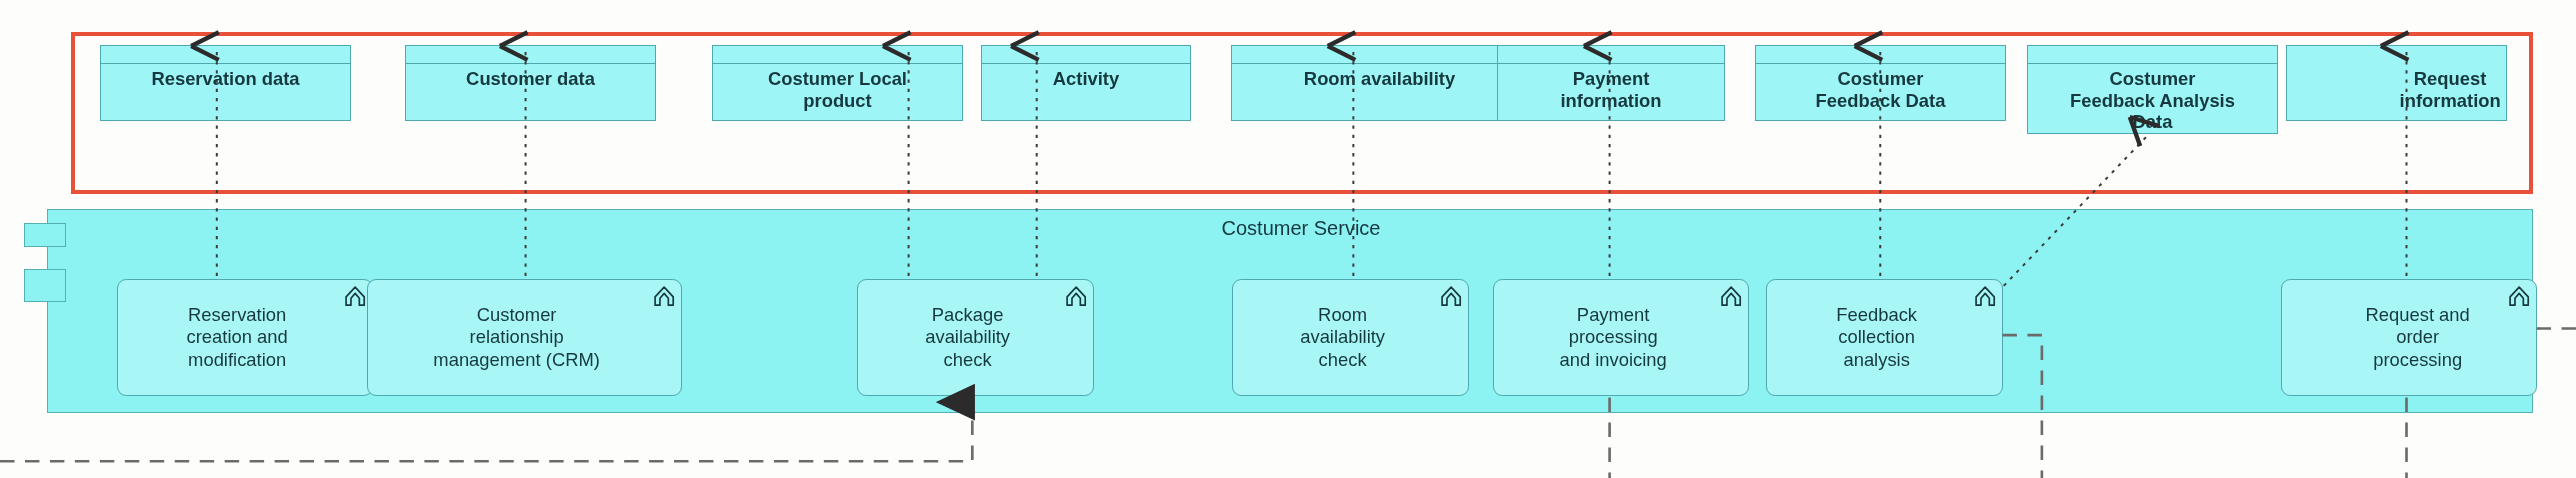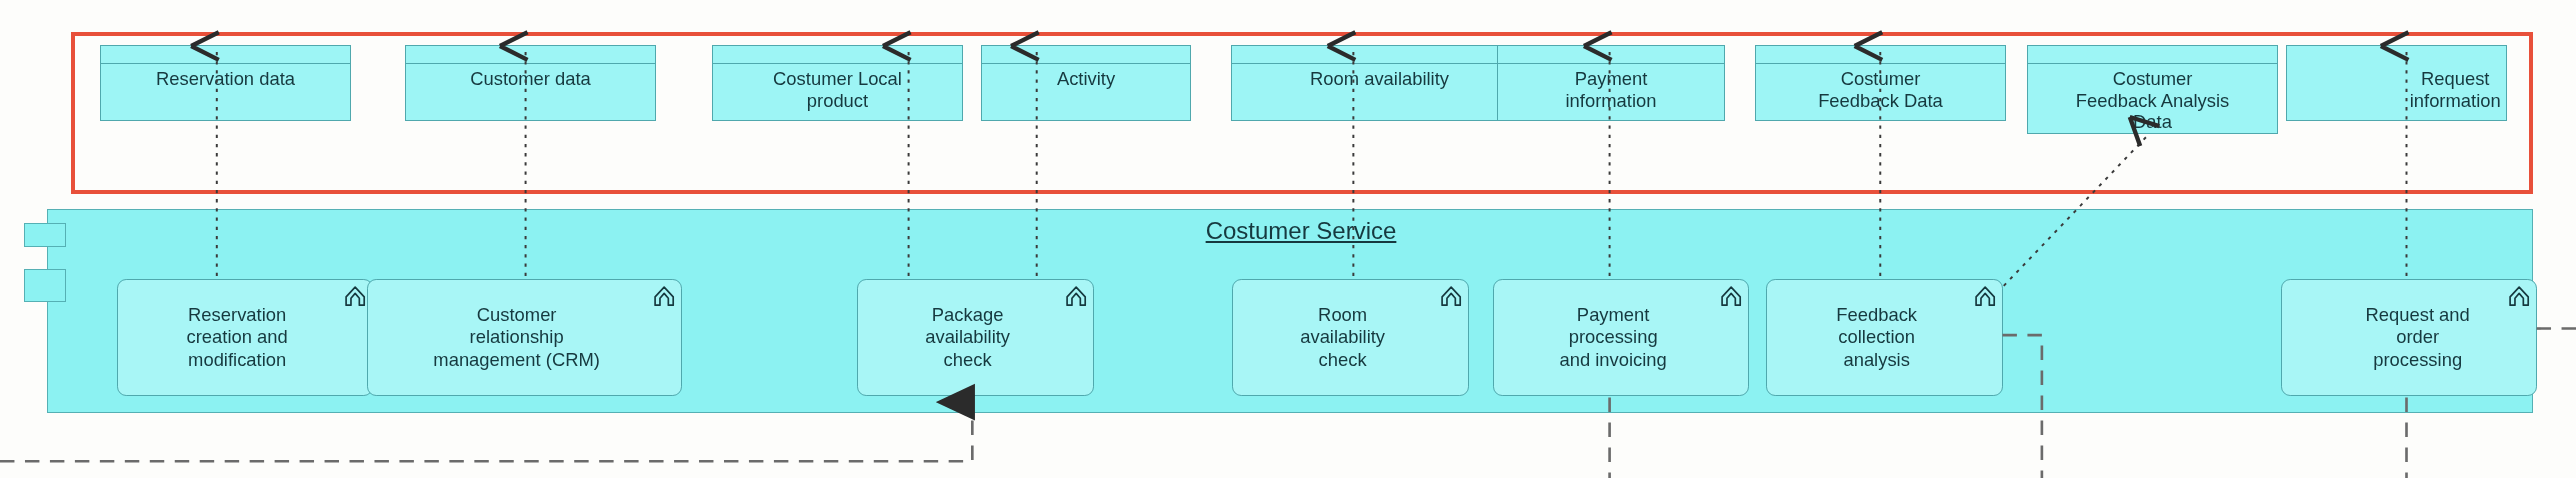--- a/index.html
+++ b/index.html
@@ -35,39 +35,38 @@
   .data-object .do-label{
     flex:1 1 auto;
     display:flex;
     align-items:flex-start;
     justify-content:center;
     text-align:center;
     padding:4px 5.3px 0 5.3px;
     font-size:18.4px;
     line-height:1.18;
     color:#16393f;
-    font-weight:400;
+    font-weight:700;
     box-sizing:border-box;
   }
 
   
   .service-band{
     position:absolute;
     box-sizing:border-box;
     background:#8cf2f2;
     border:1.3px solid #55b0b4;
     z-index:2;
   }
   .service-title{
     position:absolute;
     text-align:center;
-    font-size:24px;
+    font-size:20px;
     color:#16393f;
     z-index:5;
-    text-decoration:underline;
   }
   .band-tab{
     position:absolute;
     box-sizing:border-box;
     background:#8cf2f2;
     border:1.3px solid #55b0b4;
     z-index:3;
   }
 
   

